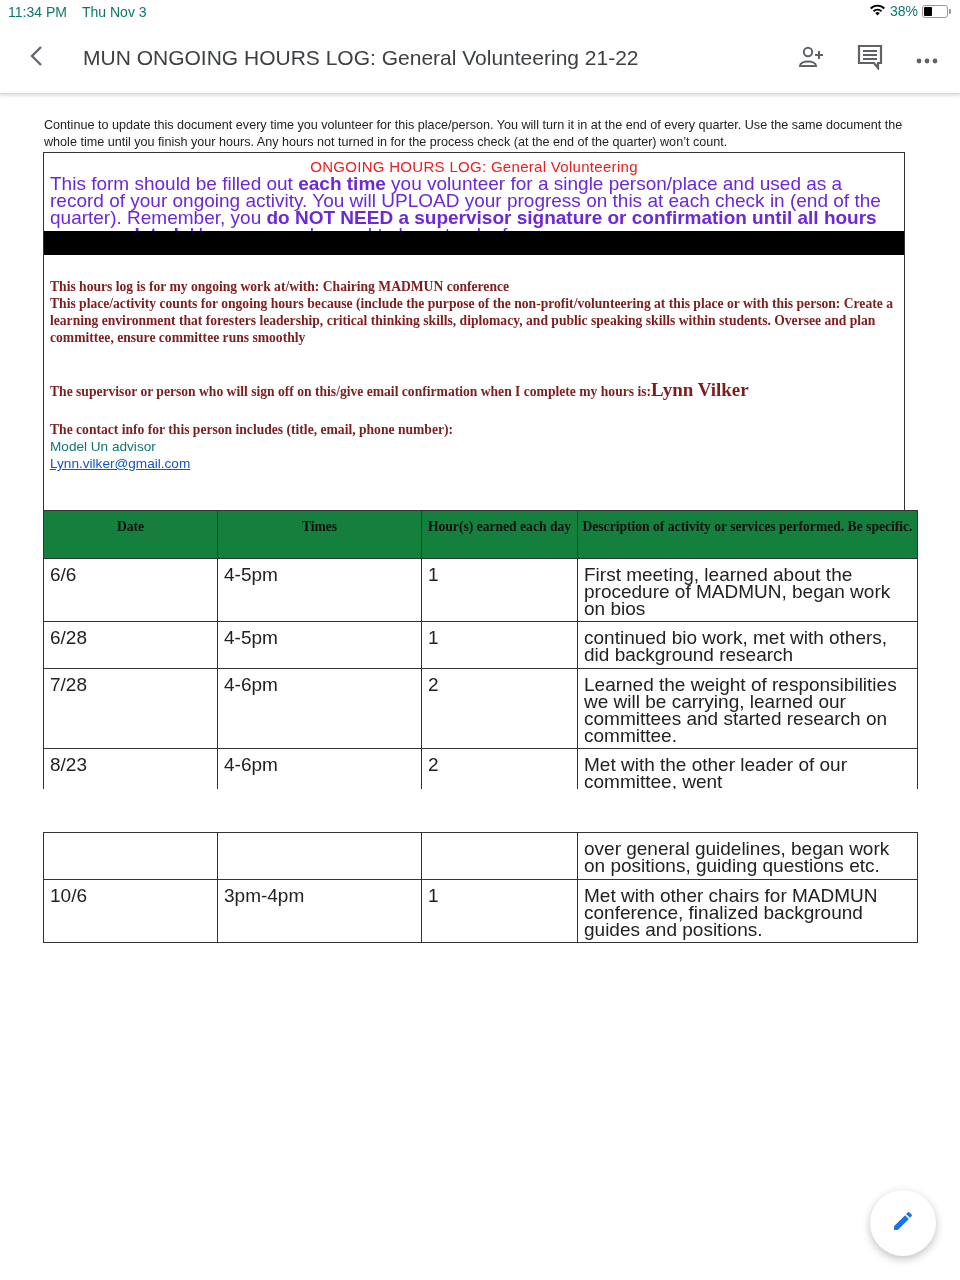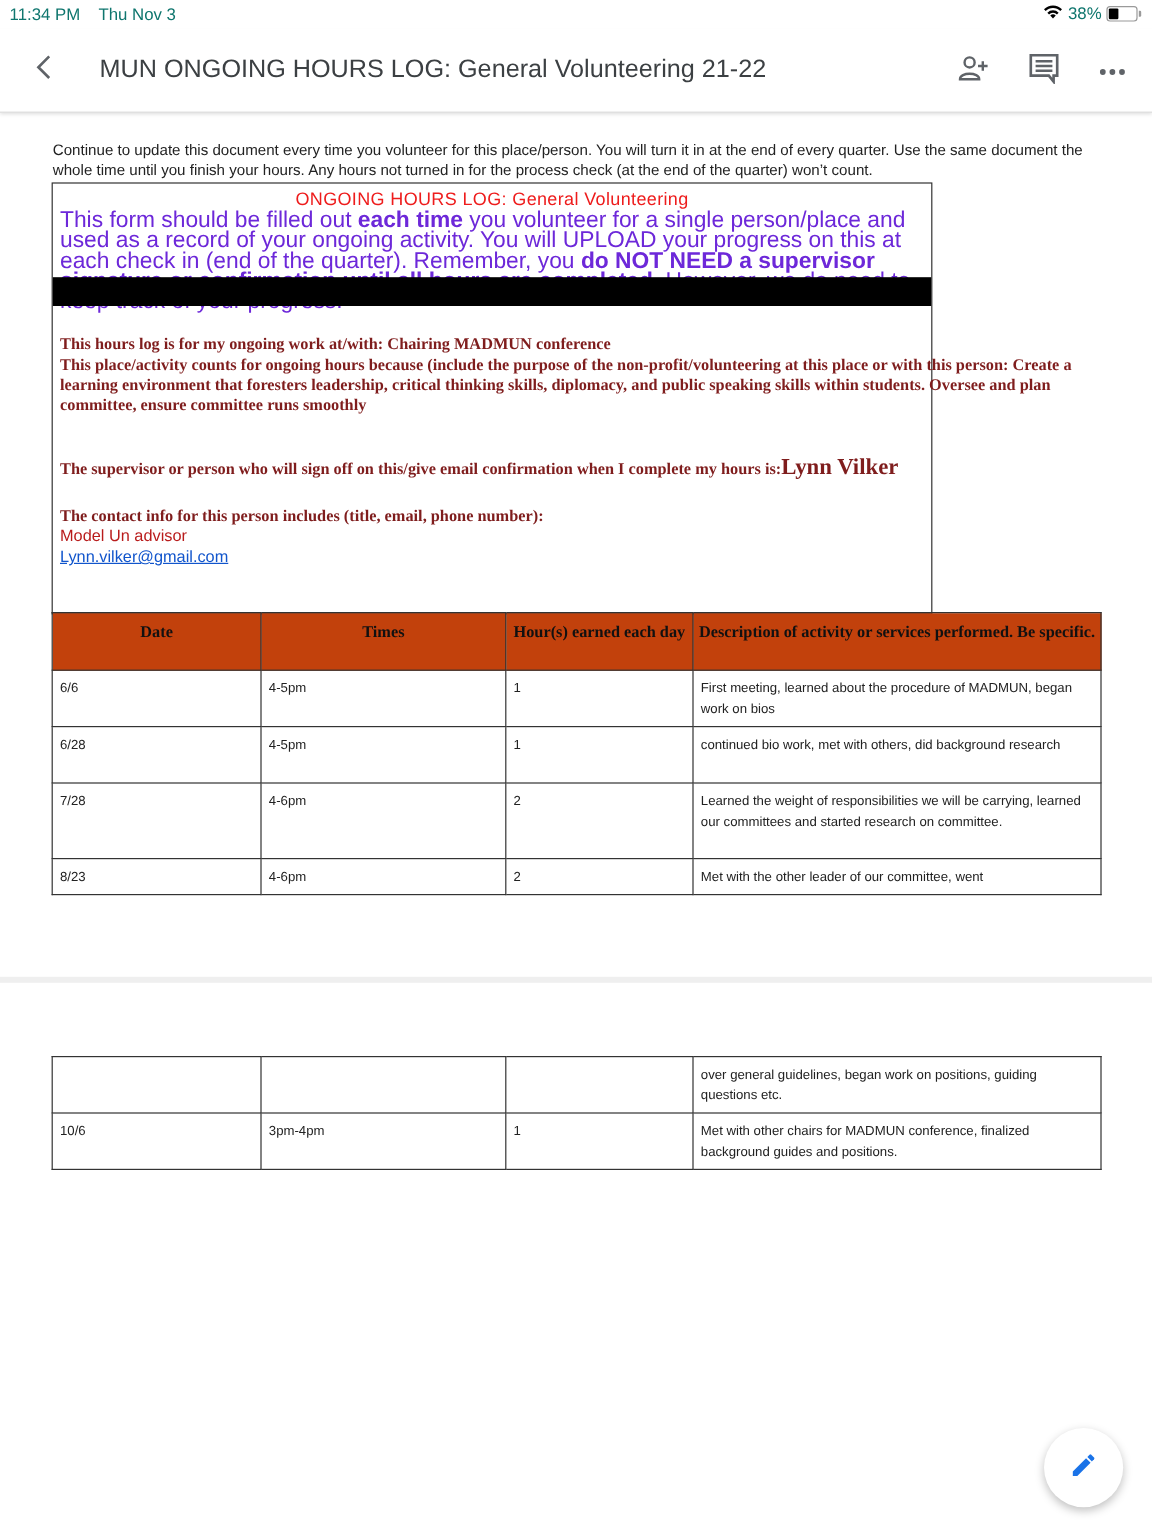--- a/index.html
+++ b/index.html
@@ -21,44 +21,44 @@
     .doc-title { position: absolute; left: 83px; top: 22px; font-size: 21px; color: #3c4043; white-space: nowrap; }
     .bar-icon { position: absolute; top: 20px; width: 30px; height: 30px; display: flex; align-items: center; justify-content: center; }
     .add-person { left: 797px; }
     .comments { left: 855px; }
     .more { left: 912px; }
 
     
     .page { position: absolute; left: 0; width: 960px; background: #fff; }
     .page-1 { top: 100px; height: 714px; }
     .page-gap { position: absolute; top: 814px; left: 0; width: 960px; height: 5px; background: #efefef; }
-    .page-2 { top: 837px; height: 356px; }
+    .page-2 { top: 789px; height: 356px; }
 
     .intro { position: absolute; left: 44px; top: 17px; width: 880px; font-size: 12.6px; line-height: 17px; color: #222; }
 
-    .form-box { position: absolute; left: 43px; top: 52px; width: 734px; height: 360px; border: 1.5px solid #333; }
+    .form-box { position: absolute; left: 43px; top: 52px; width: 862px; height: 360px; border: 1.5px solid #333; }
     .form-title { text-align: center; color: #ee1c1c; font-size: 15px; margin-top: 5px; letter-spacing: 0.3px; }
     .form-desc { padding: 0 6px; font-size: 19px; line-height: 17px; color: #6d28d9; }
     .form-desc b { font-weight: bold; }
     .black-band { position: absolute; left: 0; top: 78px; width: 100%; height: 24px; background: #000; }
 
     .serif-block { position: absolute; left: 6px; font-family: "Liberation Serif", "DejaVu Serif", serif; font-weight: bold; font-size: 13.6px; line-height: 17px; color: #7f1d1d; }
     .work-block { top: 125px; width: 860px; }
     .supervisor-line { top: 228px; width: 860px; }
     .supervisor-name { font-size: 19px; }
     .contact-label { top: 268px; }
-    .contact-plain { position: absolute; left: 6px; font-size: 13.6px; color: #b91c1c; }
+    .contact-plain { position: absolute; left: 6px; font-size: 13.6px; color: #0f766e; }
     .contact-title { top: 286px; }
     .contact-email { top: 303px; color: #1155cc; text-decoration: underline; }
 
     
     table.log { position: absolute; left: 43px; width: 874px; border-collapse: collapse; table-layout: fixed; }
     table.log td, table.log th { border: 1.5px solid #333; vertical-align: top; }
-    table.log th { background: #c2410c; font-family: "Liberation Serif", "DejaVu Serif", serif; font-weight: bold; font-size: 13.6px; line-height: 17px; color: #111; text-align: center; padding: 7px 4px 4px; }
-    table.log td { font-size: 11px; line-height: 17px; color: #222; padding: 7px 6px 4px; }
+    table.log th { background: #15803d; font-family: "Liberation Serif", "DejaVu Serif", serif; font-weight: bold; font-size: 13.6px; line-height: 17px; color: #111; text-align: center; padding: 7px 4px 4px; }
+    table.log td { font-size: 19px; line-height: 17px; color: #222; padding: 7px 6px 4px; }
     .t1 { top: 410px; }
     .t2 { top: 43px; }
     col.c1 { width: 174px; } col.c2 { width: 204px; } col.c3 { width: 156px; } col.c4 { width: 340px; }
 
     .fab { position: absolute; left: 870px; top: 1190px; width: 66px; height: 66px; border-radius: 50%; background: #fff; box-shadow: 0 3px 8px rgba(0,0,0,0.25); display: flex; align-items: center; justify-content: center; }
   </style>
 </head>
 <body>
 
 <div class="status-bar">

